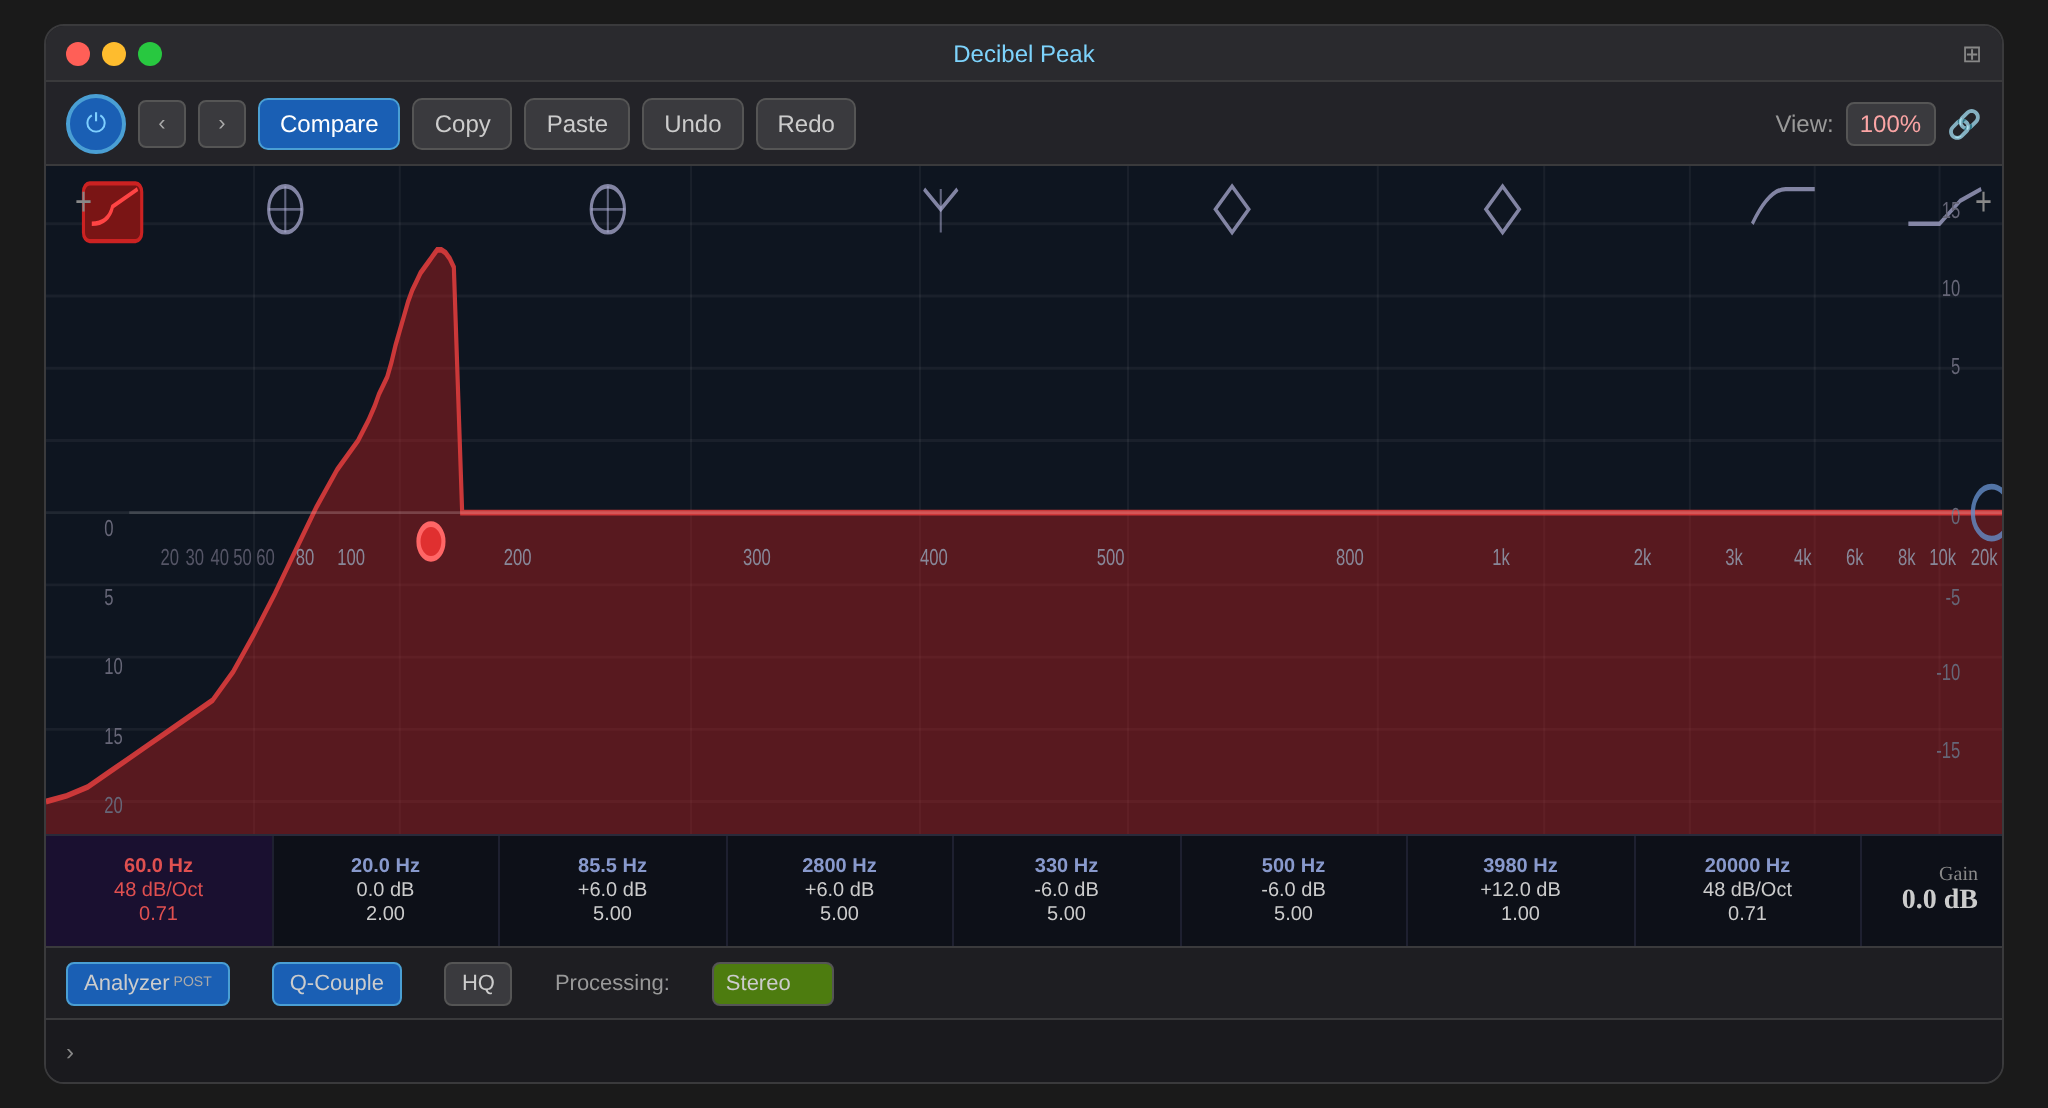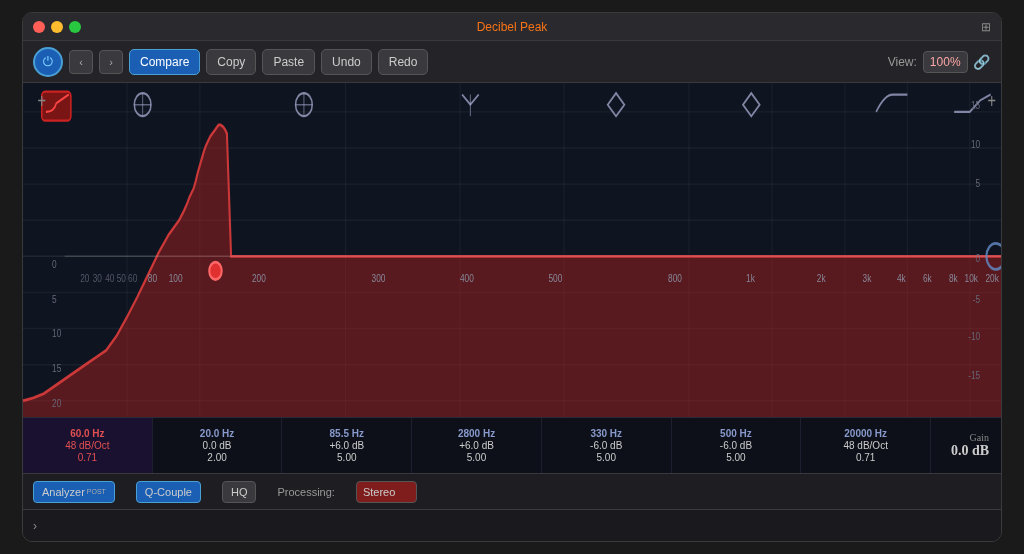--- a/index.html
+++ b/index.html
@@ -43,21 +43,21 @@
     .traffic-light {
       width: 12px;
       height: 12px;
       border-radius: 50%;
     }
     .tl-red { background: #ff5f57; }
     .tl-yellow { background: #febc2e; }
     .tl-green { background: #28c840; }
     .title-bar-title {
       font-size: 12px;
-      color: #f97316;
+      color: #7dd3fc;
       font-weight: 500;
     }
     .title-bar-icon {
       position: absolute;
       right: 10px;
       color: #888;
       font-size: 12px;
     }
     
     .toolbar {
@@ -224,21 +224,21 @@
     .bottom-btn sup {
       font-size: 7px;
       color: #aaa;
     }
     .bottom-btn.active {
       background: #1a5fb4;
       border-color: #4a9fd4;
     }
     .processing-label { color: #999; font-size: 11px; }
     .processing-select {
-      background: #7f1d1d;
+      background: #4d7c0f;
       border: 1px solid #555;
       border-radius: 4px;
       color: #ccc;
       font-size: 11px;
       padding: 2px 20px 2px 6px;
       appearance: none;
       height: 22px;
       cursor: pointer;
     }
     
@@ -428,20 +428,25 @@
         <span class="band-val">-6.0 dB</span>
         <span class="band-val">5.00</span>
       </div>
 
       <div class="band-info-col">
         <span class="band-freq" style="color:#8899cc;">500 Hz</span>
         <span class="band-val">-6.0 dB</span>
         <span class="band-val">5.00</span>
       </div>
 
+      <div class="band-info-col">
+        <span class="band-freq" style="color:#8899cc;">3980 Hz</span>
+        <span class="band-val">+12.0 dB</span>
+        <span class="band-val">1.00</span>
+      </div>
 
       <div class="band-info-col">
         <span class="band-freq" style="color:#8899cc;">20000 Hz</span>
         <span class="band-val">48 dB/Oct</span>
         <span class="band-val">0.71</span>
       </div>
 
       <div class="gain-display">
         <span class="gain-label">Gain</span>
         <span class="gain-value">0.0 dB</span>

